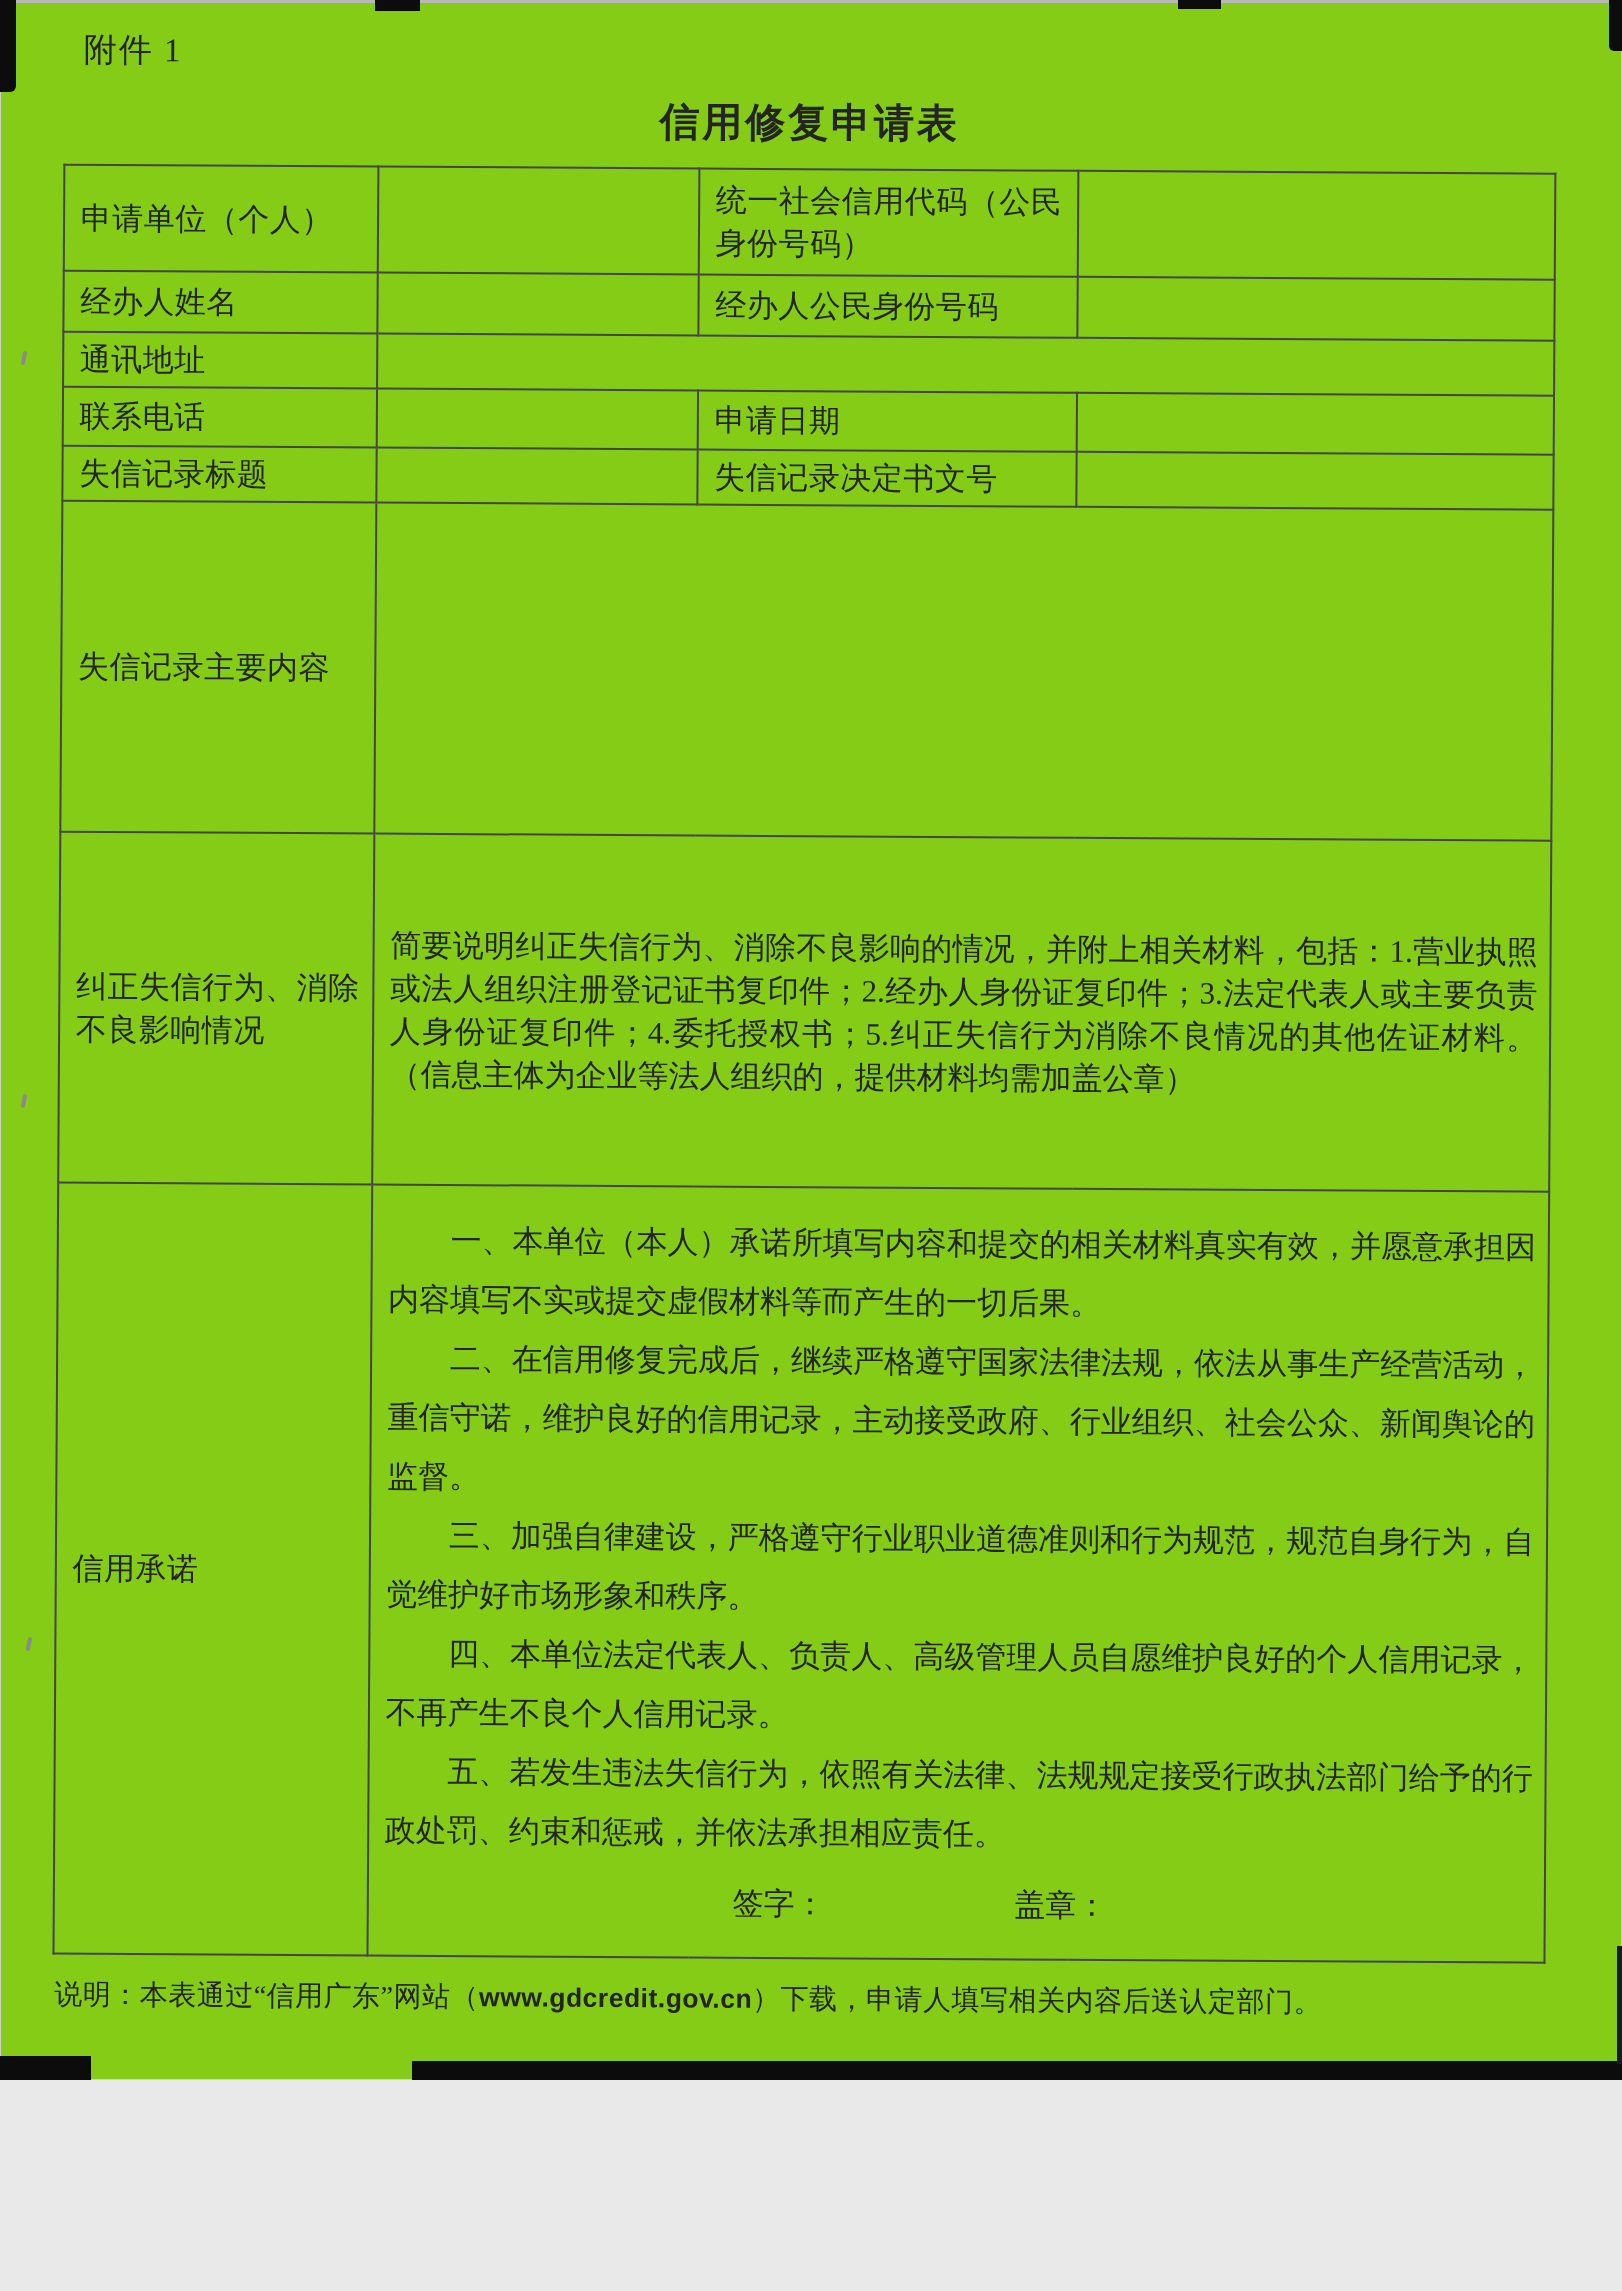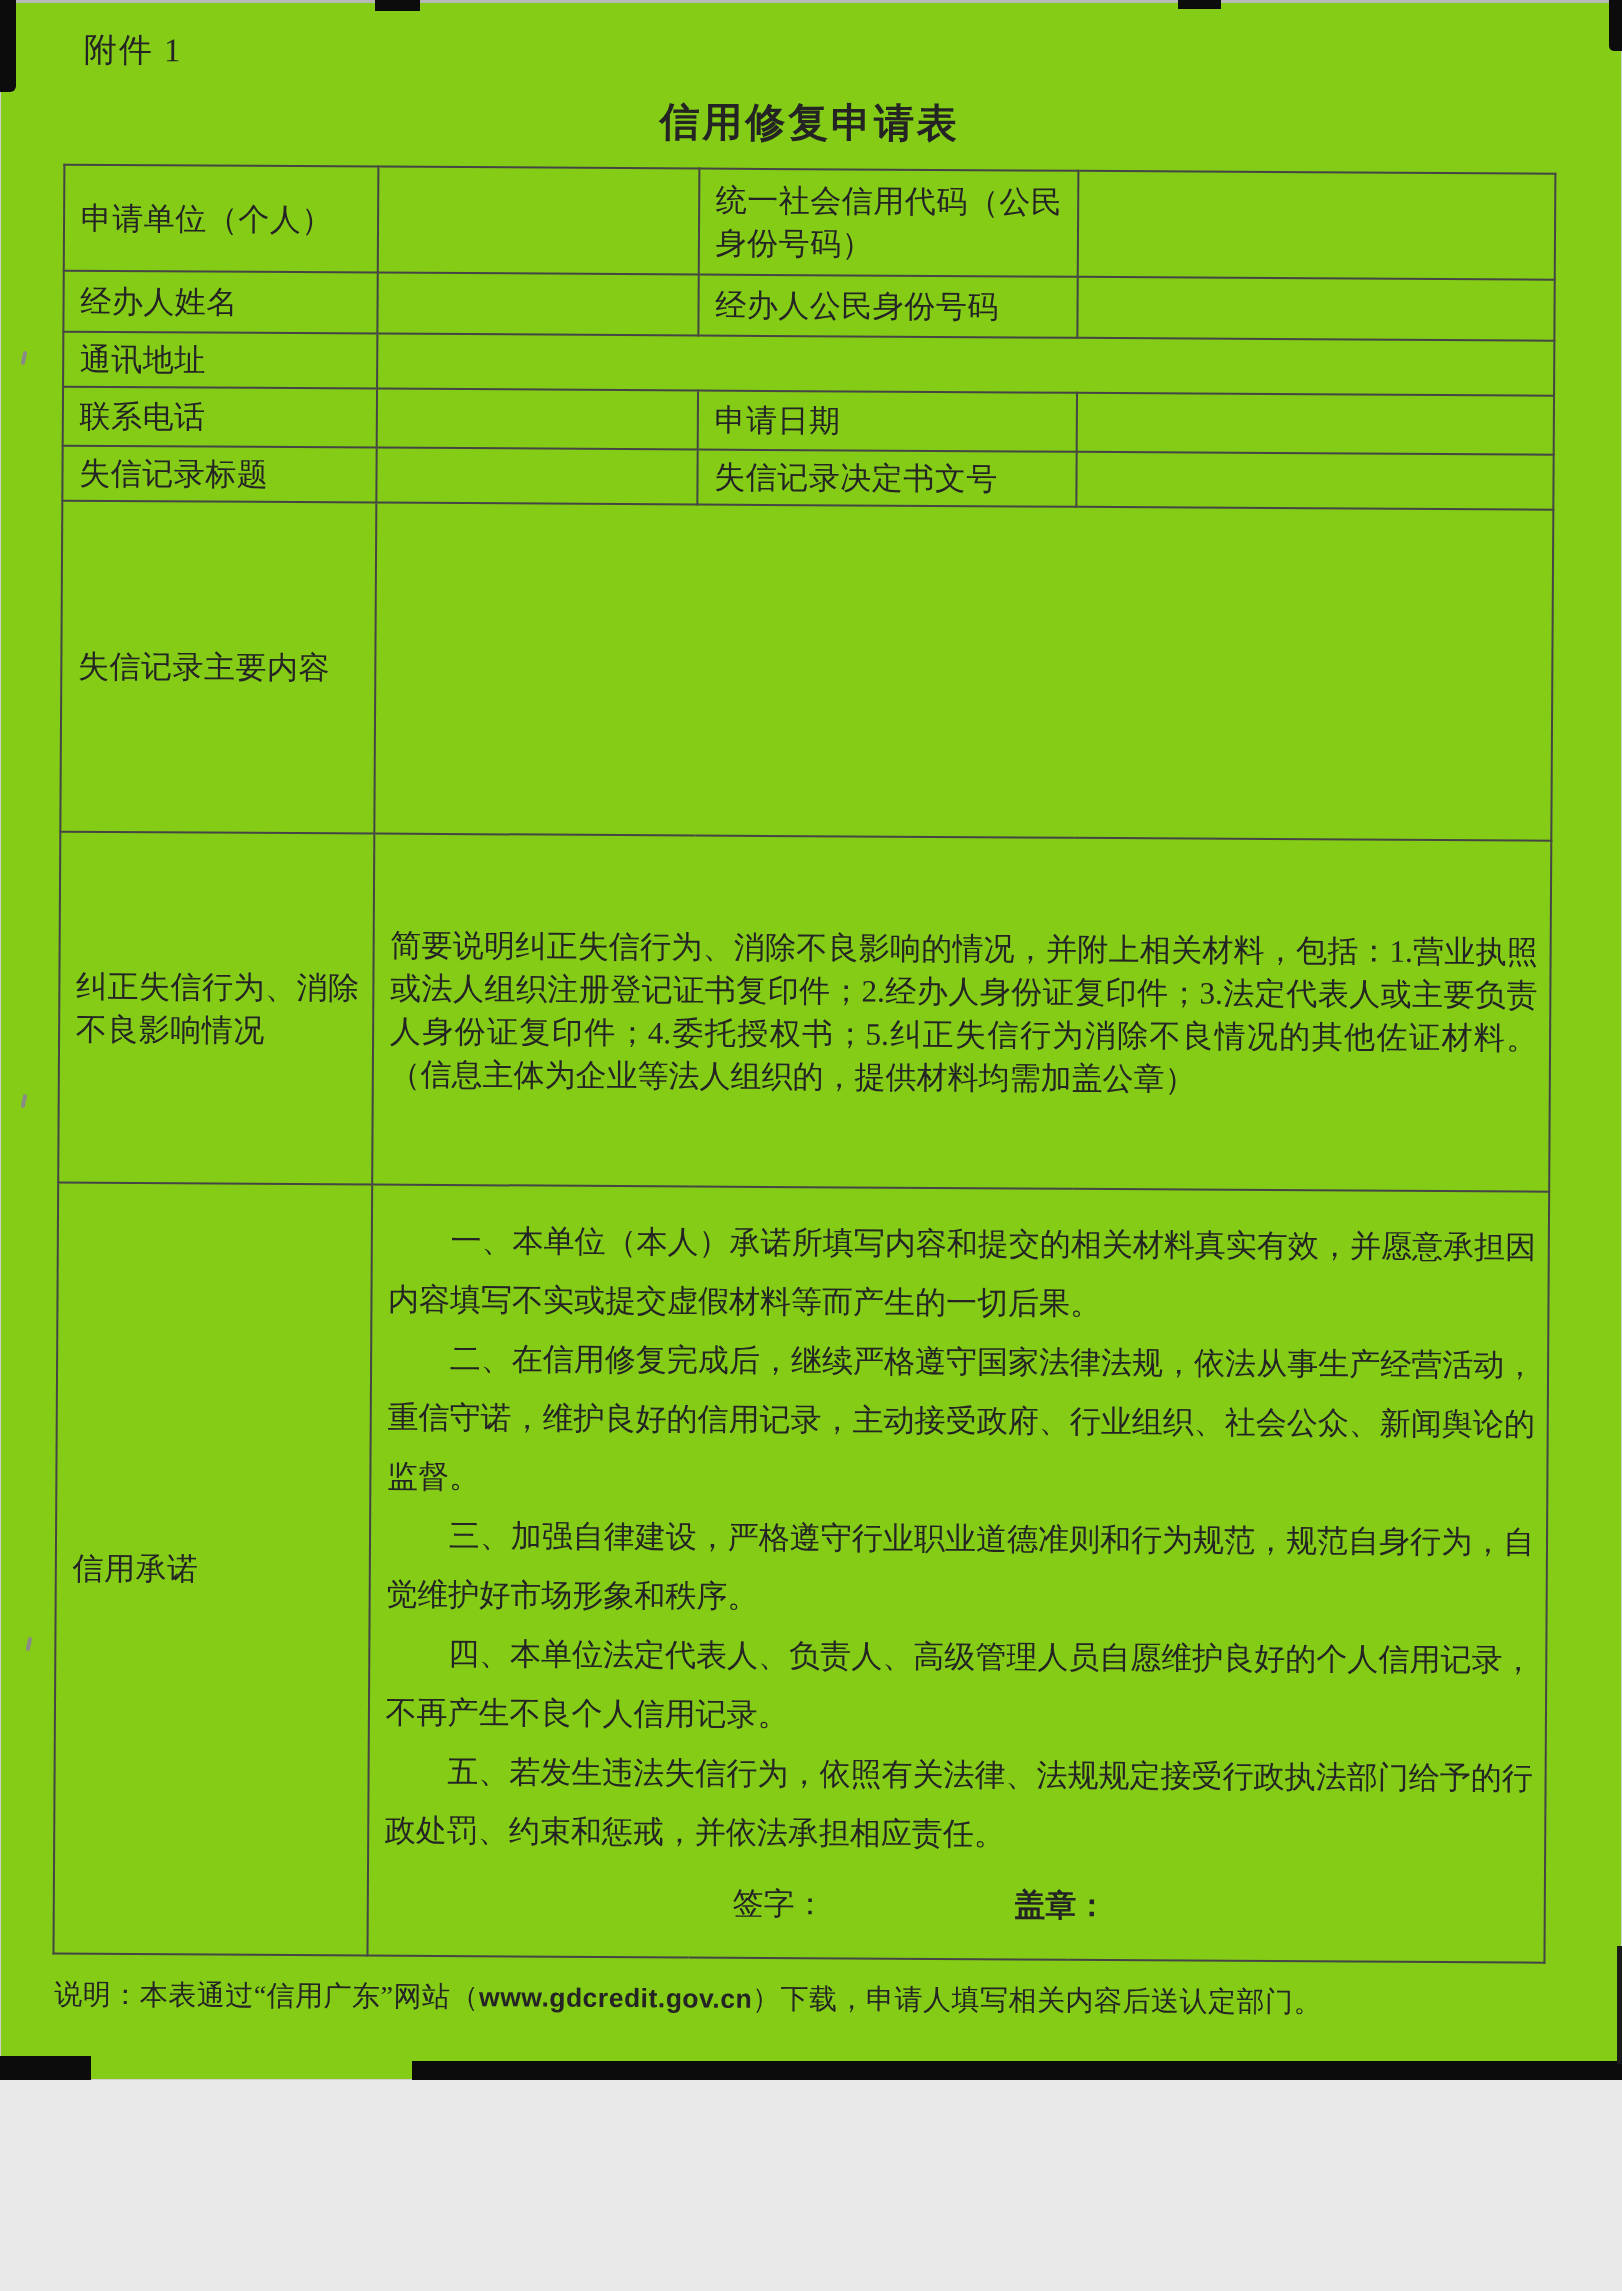--- a/index.html
+++ b/index.html
@@ -72,21 +72,21 @@
   }
   td.promise{
     vertical-align:top;
     padding:13.7px 23.5px 9.8px 17.6px;
   }
   .promise p{
     margin:0;text-align:justify;
     text-indent:2em;line-height:59px;
   }
   .sign-row{margin-top:11.8px;padding-left:348px;font-size:31px;line-height:59px;}
-  .seal{margin-left:181px;font-weight:bold;}
+  .seal{margin-left:181px;}
   .note{
     margin:17.6px 0 0 2px;
     font-size:28px;line-height:43px;letter-spacing:0.5px;
   }
   .note .url{
     font-family:"Liberation Sans","DejaVu Sans",sans-serif;
     font-weight:bold;font-size:26.5px;
   }
   .pagenum{
     position:absolute;left:1331px;top:2063px;

